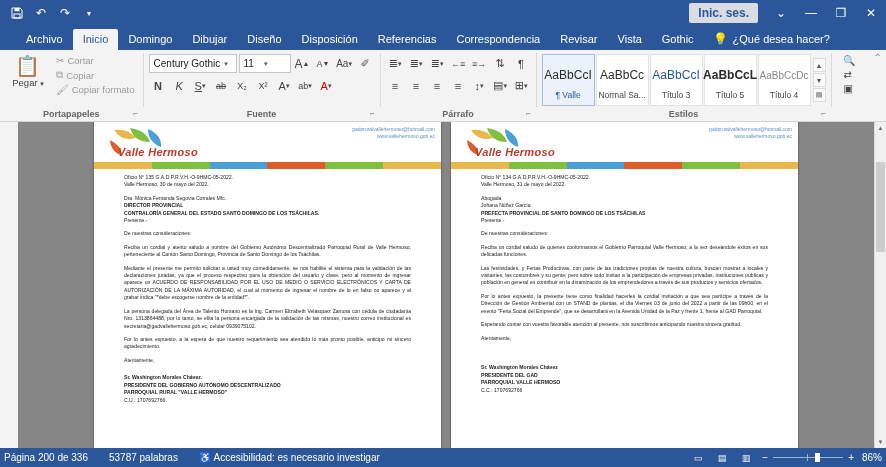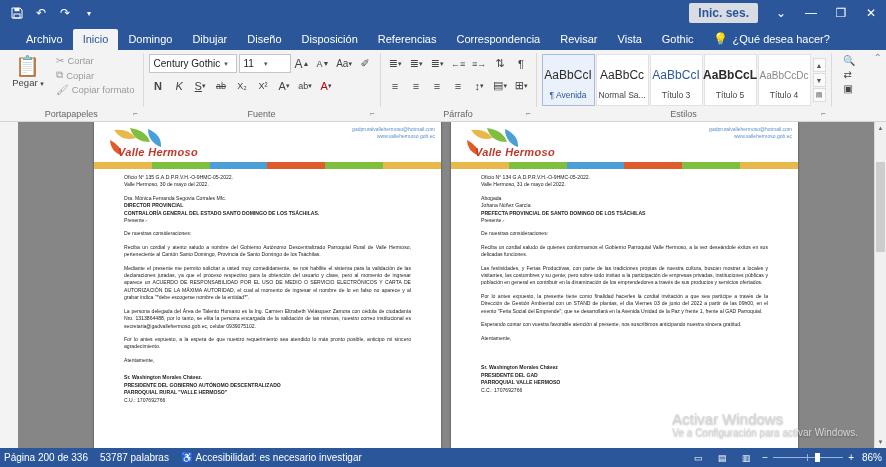--- a/index.html
+++ b/index.html
@@ -53,20 +53,21 @@
   
   .ribbon {
     height:72px; background:#f3f3f3; border-bottom:1px solid #d4d4d4;
     display:flex; position:relative;
   }
   .grp { position:relative; padding:2px 5px 0 5px; display:flex; flex-direction:column; height:100%; }
   .grp-body { flex:1; display:flex; align-items:flex-start; padding-top:2px; }
   .grp-label {
     text-align:center; font-size:9px; color:#666; height:13px; line-height:13px;
     position:relative;
+    font-weight:bold;
   }
   .grp-label .dlg {
     position:absolute; right:0; bottom:1px; font-size:8px; color:#888;
   }
   .grp-sep { width:1px; background:#dadada; margin:3px 0 14px 0; }
   
   .bigbtn {
     width:46px; display:flex; flex-direction:column; align-items:center;
     font-size:9.5px; color:#444; padding-top:2px;
   }
@@ -161,21 +162,21 @@
   .scroll-v .arw.up { top:0; } .scroll-v .arw.dn { bottom:0; }
   .watermark {
     position:absolute; right:28px; bottom:10px; text-align:left; color:#d9d9d9;
     text-shadow:0 1px 2px rgba(0,0,0,.3);
   }
   .watermark .w1 { font-size:15px; }
   .watermark .w2 { font-size:10px; }
   
   .status {
     height:19px; background:#2b579a; color:#fff; display:flex; align-items:center;
-    font-size:10px; padding:0 4px; gap:12px;
+    font-size:10px; padding:0 4px; gap:21px;
   }
   .status .right { margin-left:auto; display:flex; align-items:center; gap:8px; }
   .viewbtn { width:16px; height:14px; display:flex; align-items:center; justify-content:center; font-size:9px;}
   .zoomwrap { display:flex; align-items:center; gap:5px; }
   .zoomtrack { width:70px; height:1px; background:#9db3d4; position:relative; }
   .zoomtrack .knob { position:absolute; left:42px; top:-4px; width:5px; height:9px; background:#fff; }
   .zoomtrack .mid { position:absolute; left:34px; top:-3px; width:1px; height:7px; background:#9db3d4;}
 </style>
 </head>
 <body>
@@ -380,21 +381,21 @@
       <span class="dlg">⌐</span>
     </div>
   </div>
   <div class="grp-sep"></div>
 
   <div class="grp">
     <div class="grp-body">
       <div class="styles">
         <div class="style-card sel">
           <div class="style-prev">AaBbCcI</div>
-          <div class="style-name">¶ Avenida</div>
+          <div class="style-name">¶ Valle</div>
         </div>
         <div class="style-card">
           <div class="style-prev">AaBbCc</div>
           <div class="style-name">Normal Sa...</div>
         </div>
         <div class="style-card">
           <div class="style-prev" style="color:#2b579a;">AaBbCcI</div>
           <div class="style-name">Título 3</div>
         </div>
         <div class="style-card">
@@ -535,24 +536,20 @@
         <div class="sig" style="margin-top:22px;">
           <div class="nm">Sr. Washington  Morales  Chávez</div>
           <div class="nm">PRESIDENTE DEL GAD</div>
           <div class="nm">PARROQUIAL VALLE HERMOSO</div>
           <div>C.C.: 1707692766</div>
         </div>
       </div>
     </div>
   </div>
 
-  <div class="watermark">
-    <div class="w1">Activar Windows</div>
-    <div class="w2">Ve a Configuración para activar Windows.</div>
-  </div>
 
   <div class="scroll-v">
     <div class="arw up">▲</div>
     <div class="thumb"></div>
     <div class="arw dn">▼</div>
   </div>
 </div>
 
 <div class="status">
   <span>Página 200 de 336</span>

